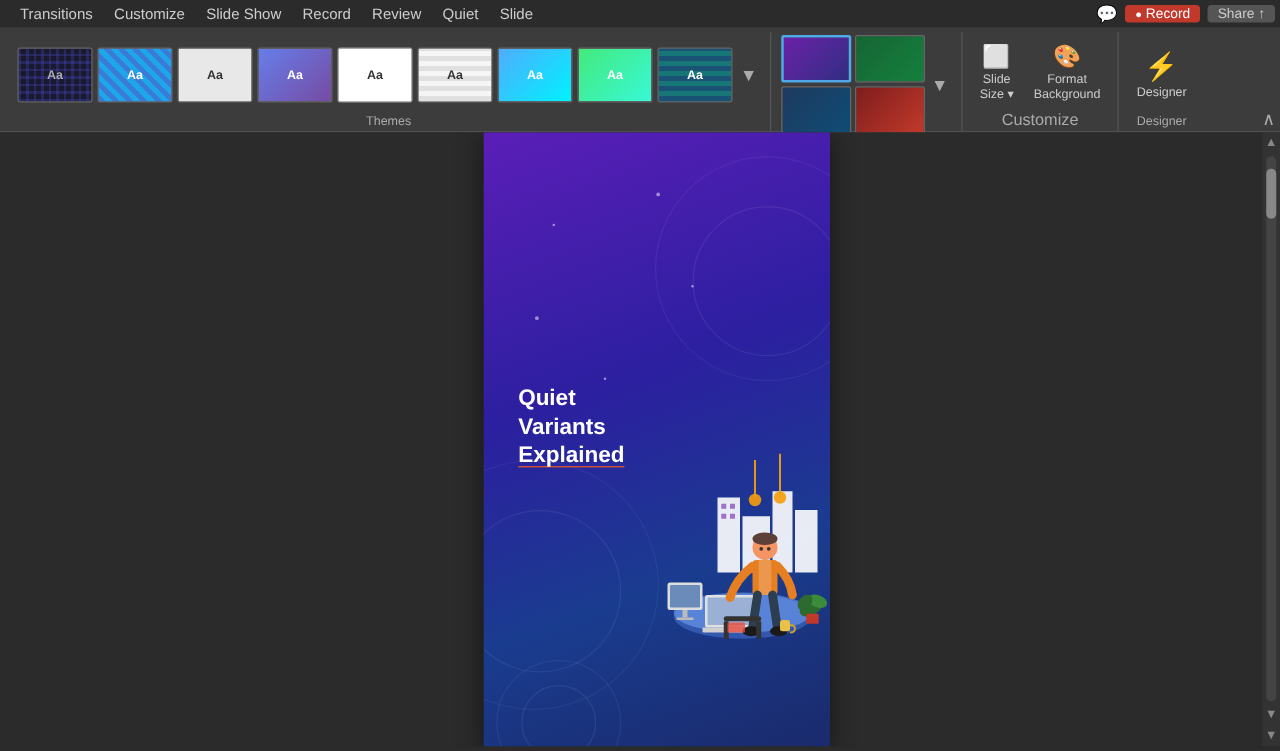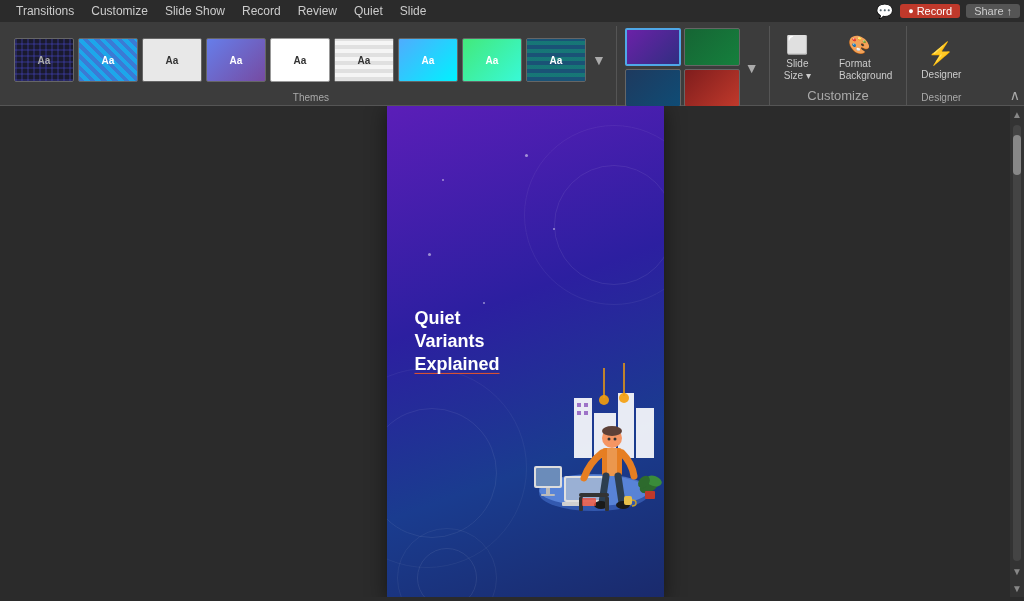--- a/index.html
+++ b/index.html
@@ -324,21 +324,21 @@
   </div>
 
   <div class="ribbon-section">
     <div class="ribbon-content" style="gap:4px;">
       <div class="customize-btn">
         <span style="font-size:18px;">⬜</span>
         <span style="font-size:10px; text-align:center; line-height:1.2;">Slide<br>Size ▾</span>
       </div>
       <div class="customize-btn">
         <span style="font-size:18px;">🎨</span>
-        <span style="font-size:10px; text-align:left; line-height:1.2;margin-left:12px;">Format<br>Background</span>
+        <span style="font-size:10px; text-align:center; line-height:1.2;">Format<br>Background</span>
       </div>
     </div>
     <div class="ribbon-section-label" style="font-size:13px; color:#aaa; margin-top:auto; padding-bottom:2px;">Customize</div>
   </div>
 
   <div class="ribbon-section" style="border-right:none;">
     <div class="ribbon-content">
       <div class="customize-btn">
         <span style="font-size:22px;">⚡</span>
         <span style="font-size:10px;">Designer</span>

